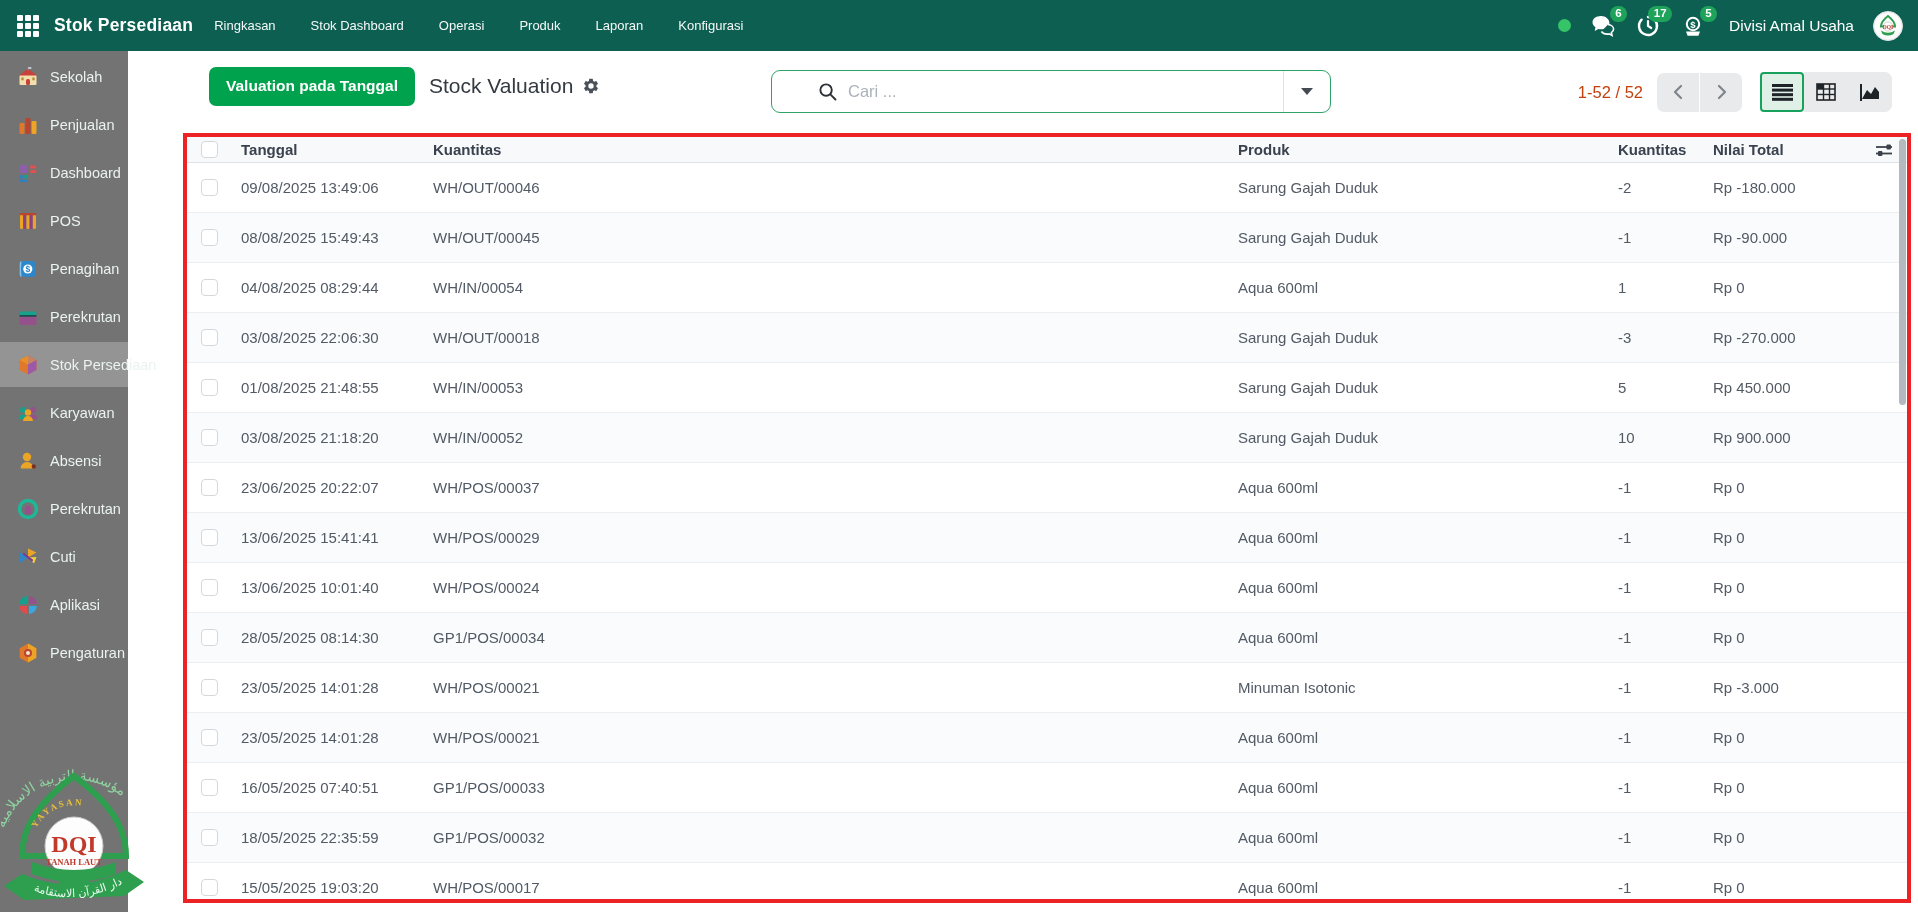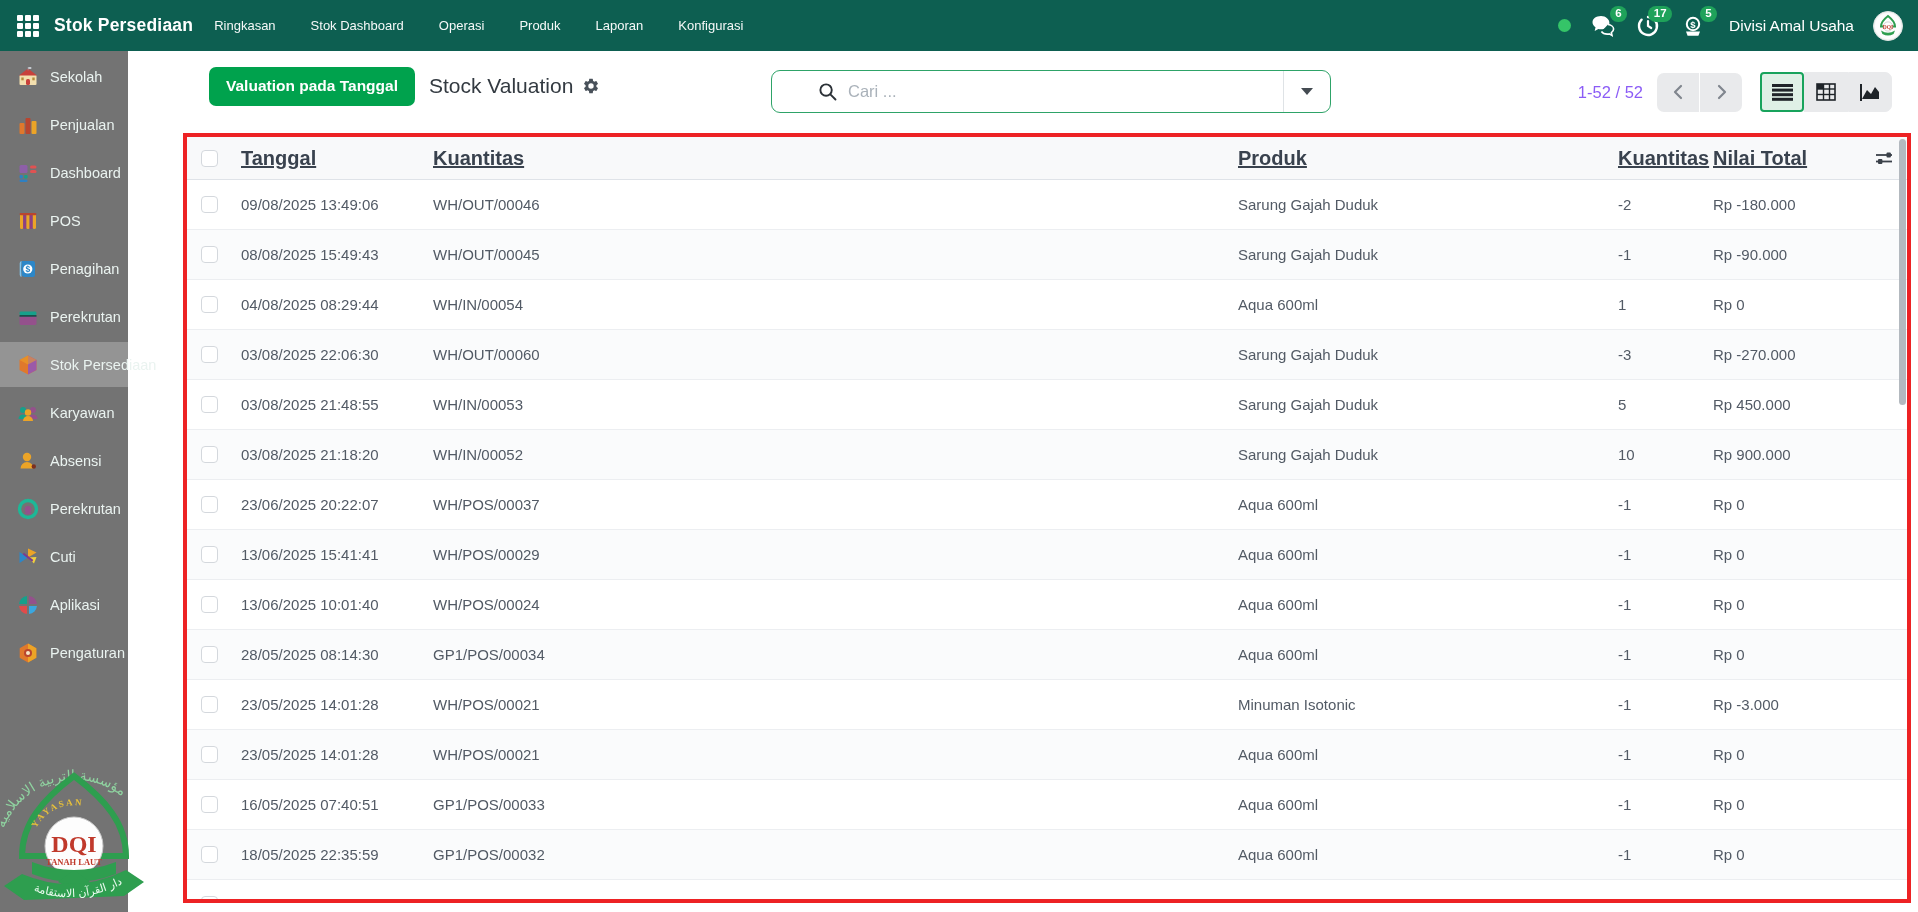--- a/index.html
+++ b/index.html
@@ -47,40 +47,40 @@
     border:1px solid #2ea368; border-radius:9px; background:#fff; display:flex; align-items:center;padding-left:32px; }
   .search-box .mag { margin:0 11px 0 14px; }
   .search-box input { flex:1; border:none; outline:none; font-size:16.5px; color:#333;
     font-family:"Liberation Sans",sans-serif; background:transparent; }
   .search-box input::placeholder { color:#aab2ba; }
   .search-split { width:1px; height:100%; background:#dfe3e6; }
   .search-caret { width:46px; height:100%; display:flex; align-items:center; justify-content:center; cursor:pointer; }
   .caret-down { width:0; height:0; border-left:6px solid transparent; border-right:6px solid transparent; border-top:7px solid #444b52; }
 
   .cp-right { position:absolute; right:26px; top:0; height:82px; display:flex; align-items:center; }
-  .pager-text { font-size:16.5px; color:#8b5cf6; margin-right:14px;text-align:center; }
+  .pager-text { font-size:16.5px; color:#c2410c; margin-right:14px;text-align:center; }
   .pager-btns { display:flex; }
   .pager-btn { width:42px; height:39px; background:#e9eaec; display:flex; align-items:center;
     justify-content:center; cursor:pointer; }
   .pager-btn.prev { border-radius:7px 0 0 7px; margin-right:1px; }
   .pager-btn.next { border-radius:0 7px 7px 0; }
   .view-group { display:flex; margin-left:18px; }
   .view-btn { width:44px; height:40px; background:#e9eaec; border:1px solid #e9eaec;
     display:flex; align-items:center; justify-content:center; cursor:pointer; }
   .view-btn.first { border-radius:7px 0 0 7px; }
   .view-btn.last { border-radius:0 7px 7px 0; }
   .view-btn.active { background:#dff0e6; border:2px solid #18a35c; border-radius:4px; }
 
   
   .table-wrap { position:absolute; left:35px; top:82px; right:7px; bottom:9px;
     border:4px solid #ed2224; background:#fff; overflow:hidden; }
   .thead, .trow { display:grid;
     grid-template-columns:44px 192px 1fr 390px 95px 148px 46px; align-items:center; }
-  .thead { height:43px; background:#f8f9fa; border-bottom:1px solid #dfe3e8;
-    font-size:20px; font-weight:700; color:#39424e;text-decoration:underline; }
+  .thead { height:26px; background:#f8f9fa; border-bottom:1px solid #dfe3e8;
+    font-size:15px; font-weight:700; color:#39424e; }
   .trow { height:50px; font-size:15px; color:#525a65; border-bottom:1px solid #eceef1; background:#fff; cursor:pointer; }
   .trow:nth-child(even) { background:#fafbfc; }
   .cell { padding-left:10px; white-space:nowrap; overflow:hidden; }
   .c-check { display:flex; justify-content:center; padding-left:0; }
   .c-qty, .c-val { text-align:left; padding-left:0; padding-right:6px; }
   .checkbox { width:17px; height:17px; border:1px solid #d4d8dd; border-radius:4px; background:#fff; display:inline-block; }
   .c-gear { display:flex; justify-content:center; padding-left:0; }
   .vscroll { position:absolute; top:2px; right:1px; width:7px; height:266px;
     background:#b3b9bf; border-radius:4px; cursor:pointer; }
 </style>
@@ -412,32 +412,32 @@
     <div class="cell c-qty">1</div>
     <div class="cell c-val">Rp 0</div>
     <div class="cell c-gear"></div>
   </div>
 
   <div class="trow">
     <div class="cell c-check">
             <span class="checkbox"></span>
           </div>
     <div class="cell c-date">03/08/2025 22:06:30</div>
-    <div class="cell c-ref">WH/OUT/00060</div>
+    <div class="cell c-ref">WH/OUT/00018</div>
     <div class="cell c-prod">Sarung Gajah Duduk</div>
     <div class="cell c-qty">-3</div>
     <div class="cell c-val">Rp -270.000</div>
     <div class="cell c-gear"></div>
   </div>
 
   <div class="trow">
     <div class="cell c-check">
             <span class="checkbox"></span>
           </div>
-    <div class="cell c-date">03/08/2025 21:48:55</div>
+    <div class="cell c-date">01/08/2025 21:48:55</div>
     <div class="cell c-ref">WH/IN/00053</div>
     <div class="cell c-prod">Sarung Gajah Duduk</div>
     <div class="cell c-qty">5</div>
     <div class="cell c-val">Rp 450.000</div>
     <div class="cell c-gear"></div>
   </div>
 
   <div class="trow">
     <div class="cell c-check">
             <span class="checkbox"></span>

